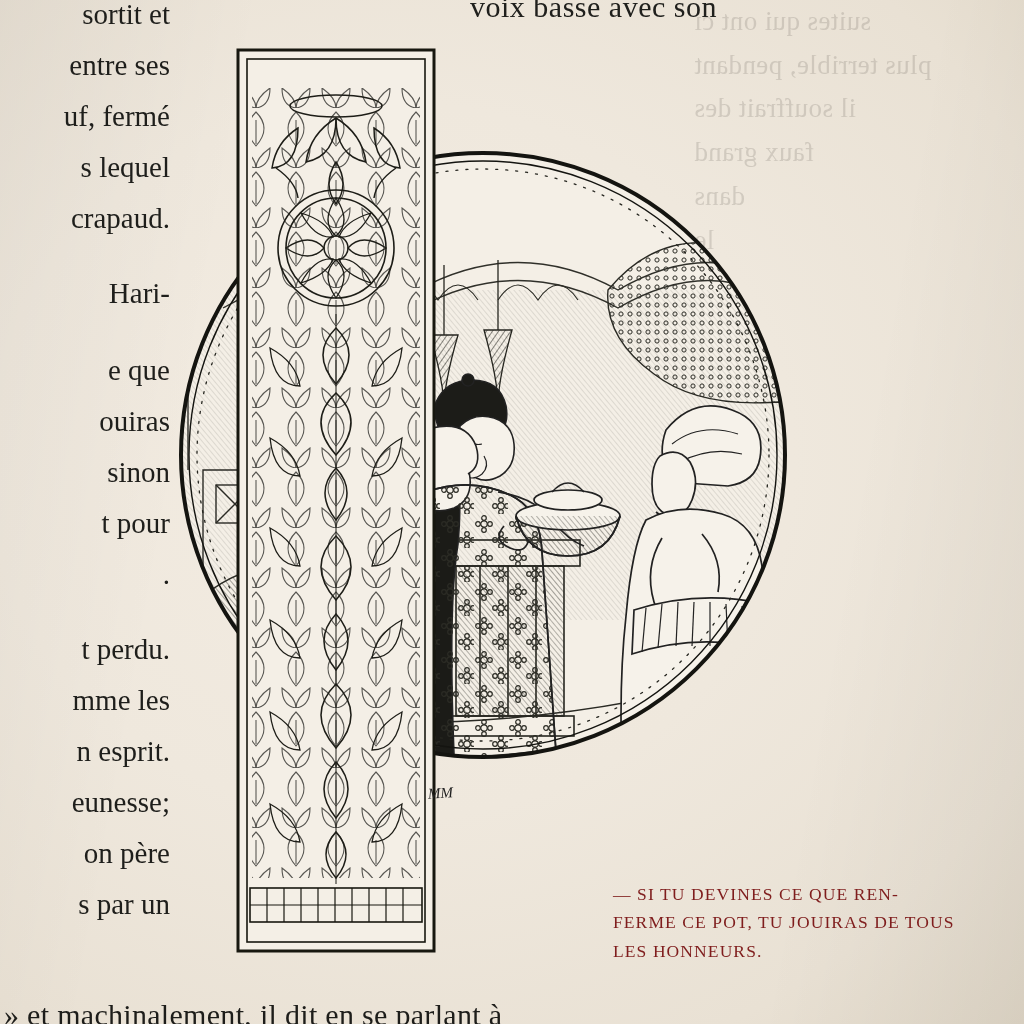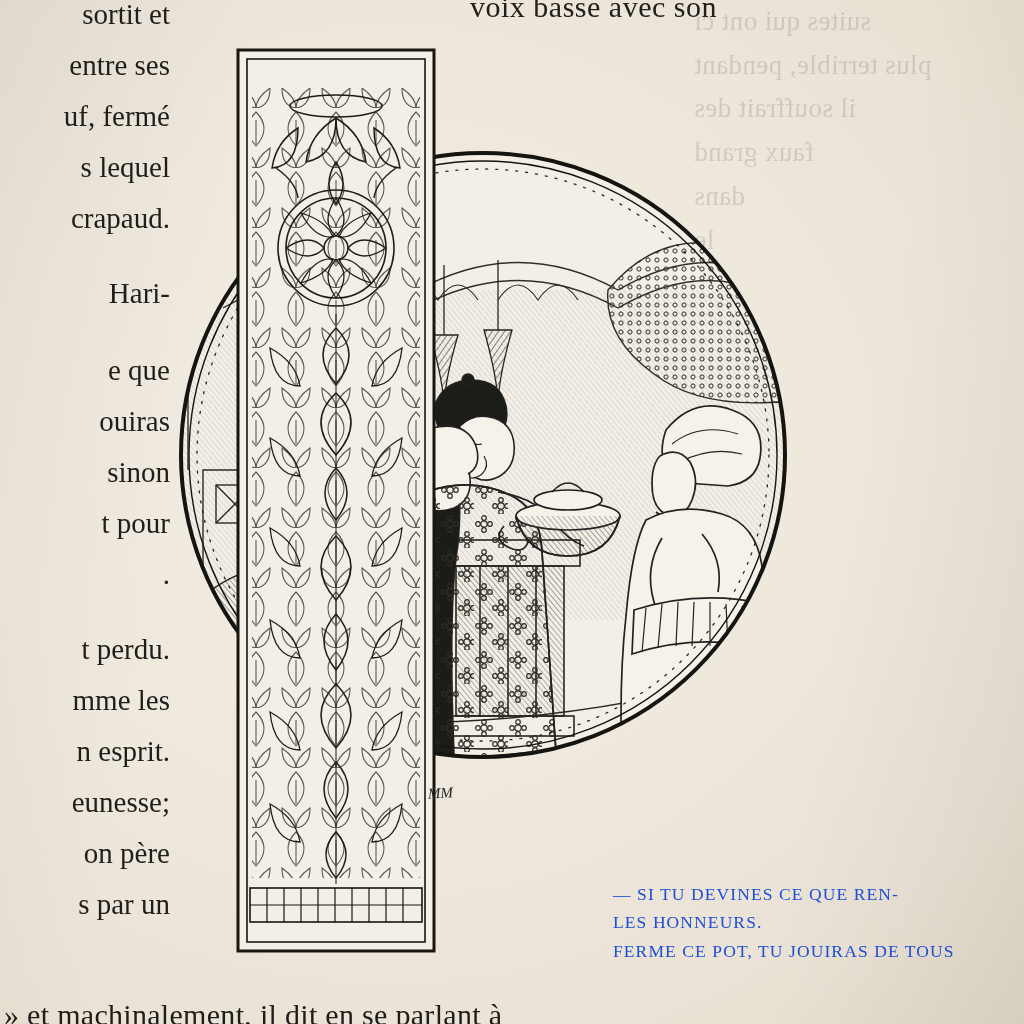--- a/index.html
+++ b/index.html
@@ -107,21 +107,21 @@
     height: 630px;
   }
   .caption {
     position: absolute;
     left: 455px;
     top: 840px;
     width: 360px;
     font-size: 17.5px;
     letter-spacing: 1.1px;
     line-height: 1.62;
-    color: #1d4ed8;
+    color: #7f1d1d;
     font-variant: small-caps;
     text-transform: uppercase;
     font-family: "Liberation Serif", serif;
   }
   .ornament {
     position: absolute;
     left: 78px;
     top: 8px;
     width: 200px;
     height: 905px;
@@ -419,18 +419,18 @@
       <path d="M166 664 q-26 14 -30 38 q26 0 30 -38 z"></path>
       <path d="M34 756 q26 14 30 38 q-26 0 -30 -38 z"></path>
       <path d="M166 756 q-26 14 -30 38 q26 0 30 -38 z"></path>
     </g>
   </svg>
 
   <div class="signature">MM</div>
 
   <div class="caption">
     <div>— Si tu devines ce que ren-</div>
+    <div>ferme ce pot, tu jouiras de tous</div>
     <div>les honneurs.</div>
-    <div>ferme ce pot, tu jouiras de tous</div>
   </div>
 </div>
 
 <div class="bottomtext">» et machinalement, il dit en se parlant à</div>
 
 </body></html>

